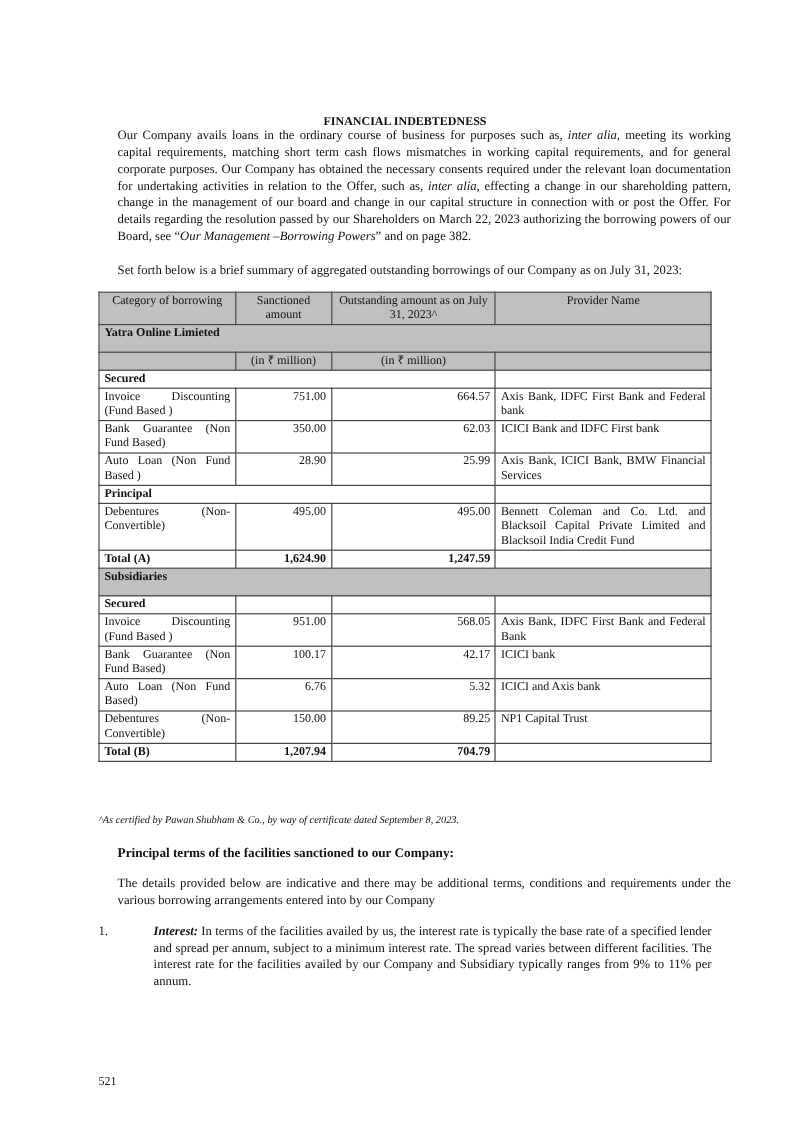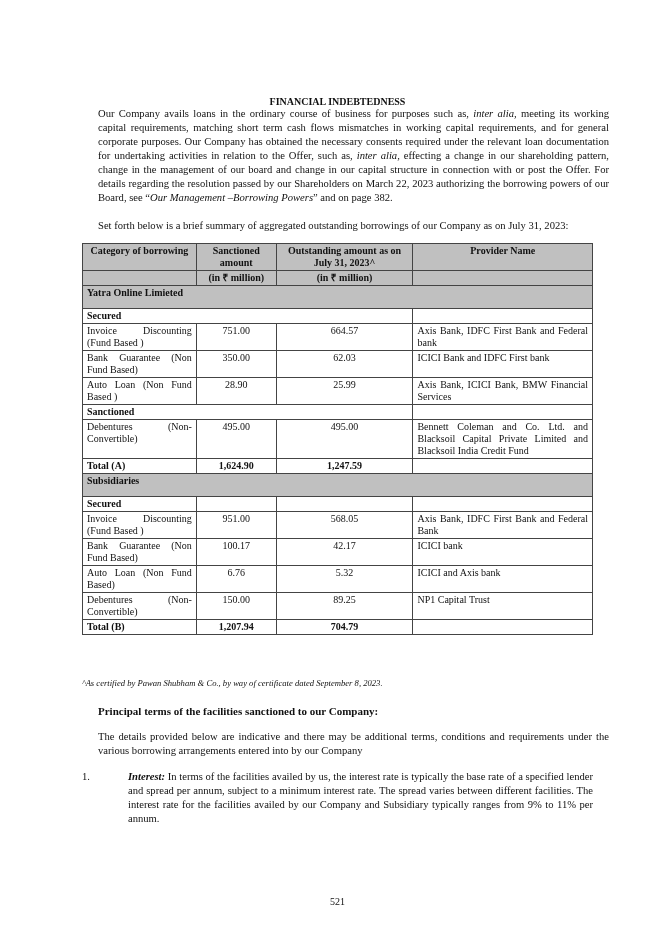--- a/index.html
+++ b/index.html
@@ -6,32 +6,32 @@
   body { width:670px; height:947px; position:relative; overflow:hidden;
          font-family:"Liberation Serif", serif; color:#111; font-size:10.6px; line-height:14px; }
   .page { position:absolute; left:82px; top:0; width:511px; }
   .title { position:absolute; top:95px; left:0; width:511px; text-align:center; font-weight:bold; font-size:10px; }
   .para { position:absolute; left:16px; width:511px; text-align:justify; }
   .p1 { top:107px; }
   .p2 { top:219px; }
   table.debt { position:absolute; left:0; top:243px; width:511px; border-collapse:collapse; font-size:10px; line-height:12px; }
   table.debt td { border:1px solid #444; padding:1px 4px; vertical-align:top; }
   .gray td, td.gray { background:#c0c0c0; }
-  .hdr { font-weight:bold; text-align:center; }
-  .num { text-align:center; }
+  .hdr { font-weight:normal; text-align:center; }
+  .num { text-align:right; }
   .bold { font-weight:bold; }
   .cat { text-align:justify; text-align-last:left; }
   .footnote { position:absolute; left:0; top:676px; font-style:italic; font-size:8.6px; }
   .sub-heading { position:absolute; left:16px; top:704px; font-weight:bold; font-size:11px; }
   .p3 { top:730px; }
   .item { position:absolute; left:0; top:770px; width:511px; }
   .item-num { position:absolute; left:0; top:0; }
   .item-text { position:absolute; left:46px; width:465px; text-align:justify; }
   .item-label { font-weight:bold; font-style:italic; }
-  .page-num { position:absolute; left:0; top:895px; width:511px; text-align:center; font-size:10px; }
+  .page-num { position:absolute; left:0; top:895px; width:511px; text-align:left; font-size:10px; }
   i { font-style:italic; }
 </style>
 </head>
 <body>
 
 <div class="page">
   <div class="title">FINANCIAL INDEBTEDNESS</div>
 
   <div class="para p1"><span>Our Company avails loans in the ordinary course of business for purposes such as, </span><i>inter alia,</i><span> meeting its working capital requirements, matching short term cash flows mismatches in working capital requirements, and for general corporate purposes. Our Company has obtained the necessary consents required under the relevant loan documentation for undertaking activities in relation to the Offer, such as, </span><i>inter alia</i><span>, effecting a change in our shareholding pattern, change in the management of our board and change in our capital structure in connection with or post the Offer. For details regarding the resolution passed by our Shareholders on March 22, 2023 authorizing the borrowing powers of our Board, see “</span><i>Our Management –Borrowing Powers</i><span>” and on page 382.</span></div>
 
@@ -45,27 +45,27 @@
         <col style="width:180px">
     </colgroup>
     <tbody>
         <tr class="gray">
       <td class="hdr">Category of borrowing</td>
       <td class="hdr">Sanctioned amount</td>
       <td class="hdr">Outstanding amount as on July 31, 2023^</td>
       <td class="hdr">Provider Name</td>
     </tr>
     <tr class="gray">
+      <td colspan="4" class="bold" style="height:20px">Yatra Online Limieted</td>
+    </tr>
+    <tr class="gray">
       <td></td>
       <td class="hdr">(in ₹ million)</td>
       <td class="hdr">(in ₹ million)</td>
       <td></td>
-    </tr>
-    <tr class="gray">
-      <td colspan="4" class="bold" style="height:20px">Yatra Online Limieted</td>
     </tr>
     <tr>
       <td colspan="3" class="bold">Secured</td>
       <td></td>
     </tr>
     <tr>
       <td class="cat">Invoice Discounting (Fund Based )</td>
       <td class="num">751.00</td>
       <td class="num">664.57</td>
       <td class="cat">Axis Bank, IDFC First Bank and Federal bank</td>
@@ -76,21 +76,21 @@
       <td class="num">62.03</td>
       <td class="cat">ICICI Bank and IDFC First bank</td>
     </tr>
     <tr>
       <td class="cat">Auto Loan (Non Fund Based )</td>
       <td class="num">28.90</td>
       <td class="num">25.99</td>
       <td class="cat">Axis Bank, ICICI Bank, BMW Financial Services</td>
     </tr>
     <tr>
-      <td colspan="3" class="bold">Sanctioned</td>
+      <td colspan="3" class="bold">Principal</td>
       <td></td>
     </tr>
     <tr>
       <td class="cat">Debentures (Non-Convertible)</td>
       <td class="num">495.00</td>
       <td class="num">495.00</td>
       <td class="cat">Bennett Coleman and Co. Ltd. and Blacksoil Capital Private Limited and Blacksoil India Credit Fund</td>
     </tr>
     <tr>
       <td class="bold">Total (A)</td>

